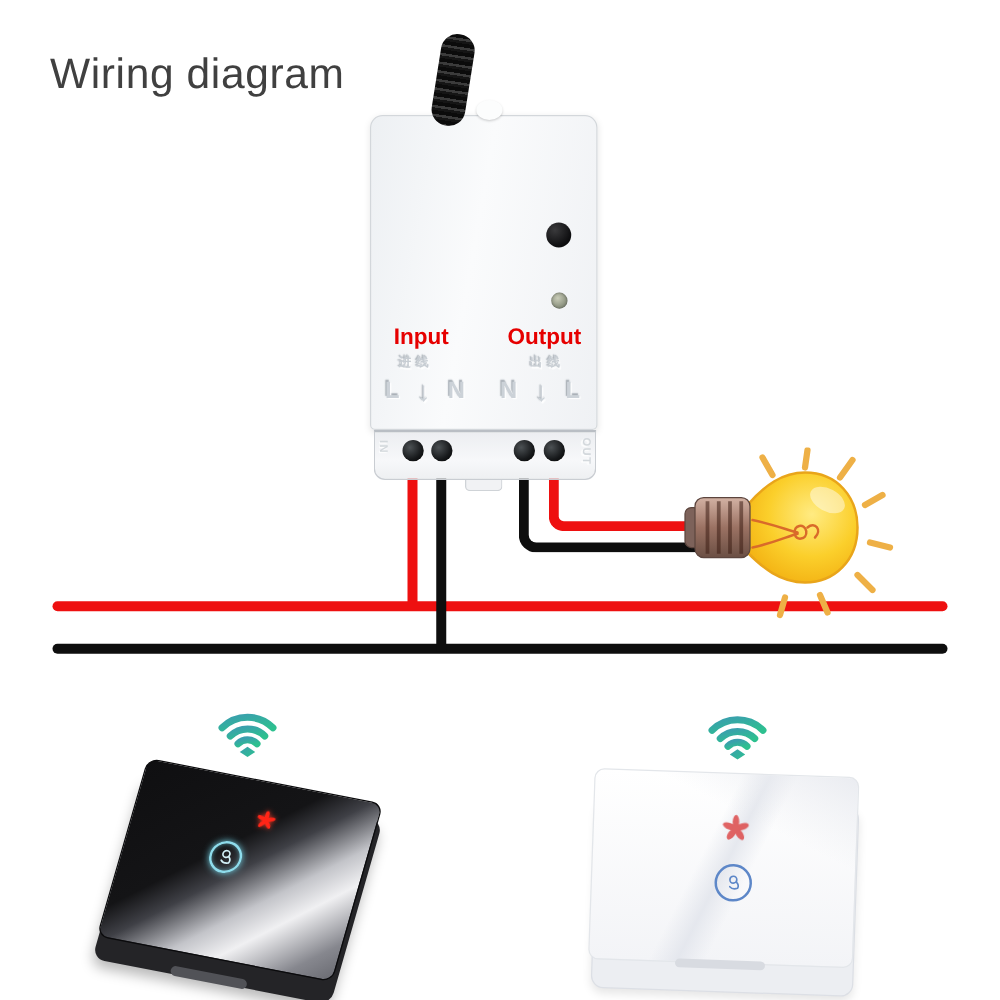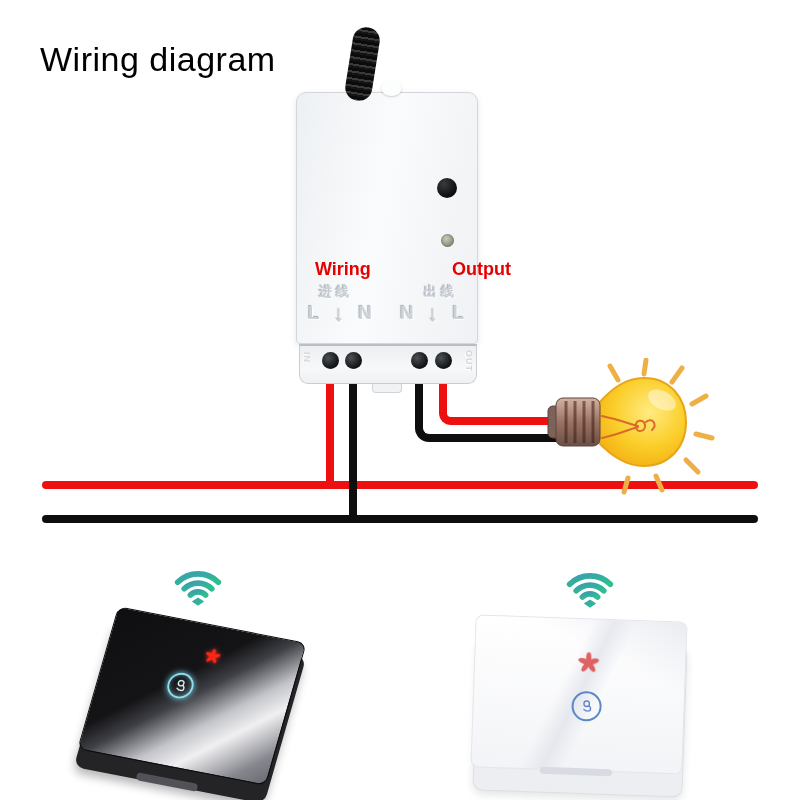--- a/index.html
+++ b/index.html
@@ -1,41 +1,41 @@
 <!DOCTYPE html>
 <html><head>
 <meta charset="utf-8">
 <style>
   * { margin:0; padding:0; box-sizing:border-box; }
   html,body { width:800px; height:800px; background:#ffffff; overflow:hidden;
               font-family:"Liberation Sans", sans-serif; }
   #stage { position:relative; width:800px; height:800px; background:#ffffff; }
 
   
-  #title { position:absolute; left:40px; top:40px; font-size:34px; color:#000000; letter-spacing:.5px; }
+  #title { position:absolute; left:40px; top:40px; font-size:34px; color:#404040; letter-spacing:.5px; }
 
   
   #module { position:absolute; left:296px; top:92px; width:182px; height:252px;
             background:linear-gradient(100deg,#edf0f3 0%,#fafbfc 45%,#eff1f4 100%);
             border:1px solid #d3d7db; border-radius:10px 10px 4px 4px;
             box-shadow:0 2px 6px rgba(0,0,0,.10); z-index:4; }
   .antenna { position:absolute; left:52px; top:-66px; width:27px; height:74px; border-radius:13px;
              background:repeating-linear-gradient(to bottom,#0b0b0b 0 3px,#3b3b3b 3px 5px,#151515 5px 7px);
              transform:rotate(9deg); }
   .antenna-bump { position:absolute; left:84px; top:-13px; width:21px; height:16px; border-radius:50%;
                   background:#fcfdfd; box-shadow:0 1px 2px rgba(0,0,0,.18); }
   .btn-black { position:absolute; left:140px; top:85px; width:20px; height:20px; border-radius:50%;
                background:radial-gradient(circle at 35% 30%,#3a3a3c,#101012 65%,#000); }
   .led { position:absolute; left:144px; top:141px; width:13px; height:13px; border-radius:50%;
          background:radial-gradient(circle at 40% 35%,#c9ccb8,#8f9582 60%,#70766a);
          box-shadow:inset 0 0 2px rgba(0,0,0,.4); }
   .red-label { position:absolute; color:#e60000; font-size:18px; font-weight:700; }
   #label-input  { left:18px;  top:166px; }
-  #label-output { left:109px; top:166px;margin-left:46px; }
-  .cn { position:absolute; font-size:13px; font-weight:700; letter-spacing:4px; color:#c7cdd3;
+  #label-output { left:109px; top:166px; }
+  .cn { position:absolute; font-size:10px; font-weight:700; letter-spacing:4px; color:#c7cdd3;
         text-shadow:1px 1px 1px #ffffff, -1px -1px 1px #a9b0b7; }
   #cn-input  { left:22px;  top:190px; }
   #cn-output { left:127px; top:190px; }
   .term-label { position:absolute; width:64px; display:flex; justify-content:space-between;
                 align-items:center; font-size:19px; font-weight:700; color:#ccd2d8;
                 text-shadow:1px 1px 1px #ffffff, -1px -1px 1px #a6adb4; }
   .term-label .arrow { font-size:22px; line-height:19px; }
   #term-input  { left:11px;  top:209px; }
   #term-output { left:103px; top:209px; }
 
@@ -130,21 +130,21 @@
   <div class="wire" id="wire-in-neutral"></div>
   <div class="wire" id="wire-out-neutral"></div>
   <div class="wire" id="wire-out-live"></div>
 
   <div id="module">
     <div class="antenna"></div>
     <div class="antenna-bump"></div>
     <div class="btn-black"></div>
     <div class="led"></div>
 
-    <div class="red-label" id="label-input">Wiring</div>
+    <div class="red-label" id="label-input">Input</div>
     <div class="red-label" id="label-output">Output</div>
     <div class="cn" id="cn-input">进线</div>
     <div class="cn" id="cn-output">出线</div>
 
     <div class="term-label" id="term-input">
       <span>L</span>
       <span class="arrow">↓</span>
       <span>N</span>
     </div>
     <div class="term-label" id="term-output">

